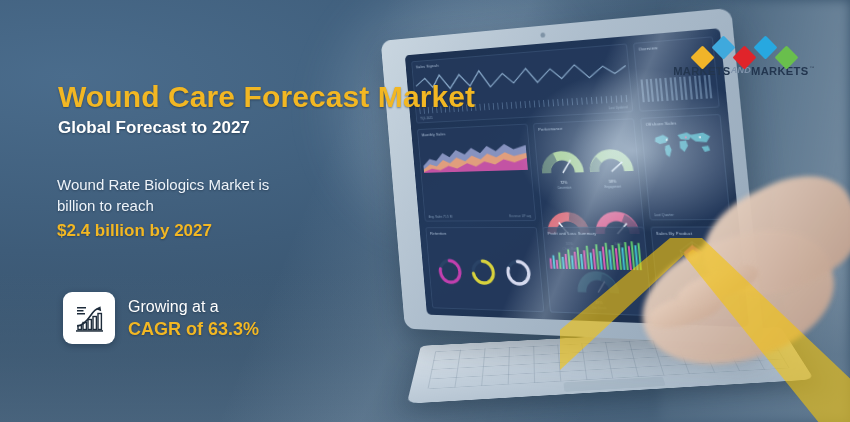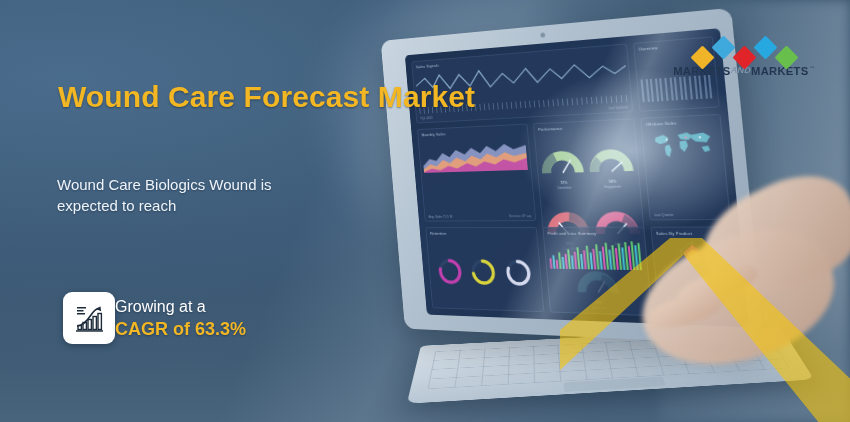--- a/index.html
+++ b/index.html
@@ -131,21 +131,21 @@
   
   .title{position:absolute;left:58px;top:80px;font-size:30px;font-weight:bold;
          color:#f2b723;letter-spacing:.1px;text-shadow:0 1px 2px rgba(14,28,44,.45);}
   .subtitle{position:absolute;left:58px;top:118px;font-size:17px;font-weight:bold;
             color:#ffffff;text-shadow:0 1px 2px rgba(14,28,44,.45);}
   .body{position:absolute;left:57px;top:174px;font-size:15px;color:#eef4fa;line-height:21px;
         text-shadow:0 1px 2px rgba(14,28,44,.40);}
   .amount{font-size:17px;font-weight:bold;color:#f2b723;display:block;margin-top:4px;}
 
   
-  .cagr{position:absolute;left:63px;top:292px;display:flex;align-items:center;}
+  .cagr{position:absolute;left:63px;top:292px;display:flex;align-items:center;gap:13px;}
   .cagr-icon{width:52px;height:52px;background:#ffffff;border-radius:9px;
              display:flex;align-items:center;justify-content:center;
              box-shadow:0 2px 6px rgba(12,26,42,.35);}
   .cagr-text{font-size:16px;color:#ffffff;line-height:21px;
              text-shadow:0 1px 2px rgba(14,28,44,.40);}
   .cagr-val{display:block;font-size:18px;font-weight:bold;color:#f2b723;margin-top:2px;}
 
   
   .logo{position:absolute;right:36px;top:26px;width:140px;}
   .logo-marks{display:flex;justify-content:center;align-items:flex-end;height:34px;}
@@ -362,24 +362,26 @@
   <div class="finger f2"></div>
 
   <svg class="chev" viewBox="0 0 300 200">
     <g fill="#f4c40e" opacity="0.62">
       <polygon points="110,0 142,0 300,150 300,196 268,196"></polygon>
       <polygon points="110,0 142,0 0,132 0,92"></polygon>
     </g>
   </svg>
 
   <div class="title">Wound Care Forecast Market</div>
+  <div class="subtitle">Global Forecast to 2027</div>
 
   <div class="body">
-    <span>Wound Care Biologics Wound is</span><br>
-    <span>expected to reach</span>
+    <span>Wound Rate Biologics Market is</span><br>
+    <span>billion to reach</span>
+    <span class="amount">$2.4 billion by 2027</span>
   </div>
 
   <div class="cagr">
     <div class="cagr-icon">
       <svg width="34" height="34" viewBox="0 0 34 34">
         <g fill="#1d2b3a">
           <rect x="5" y="6" width="9" height="1.5"></rect>
           <rect x="5" y="9" width="6.5" height="1.5"></rect>
           <rect x="5" y="12" width="8" height="1.5"></rect>
         </g>

